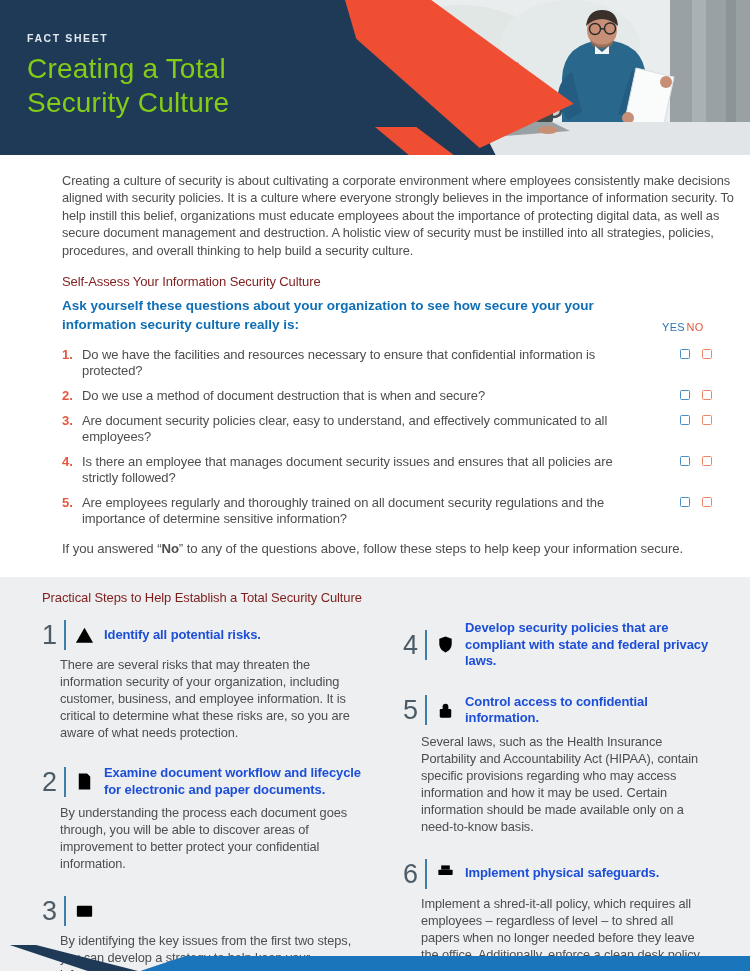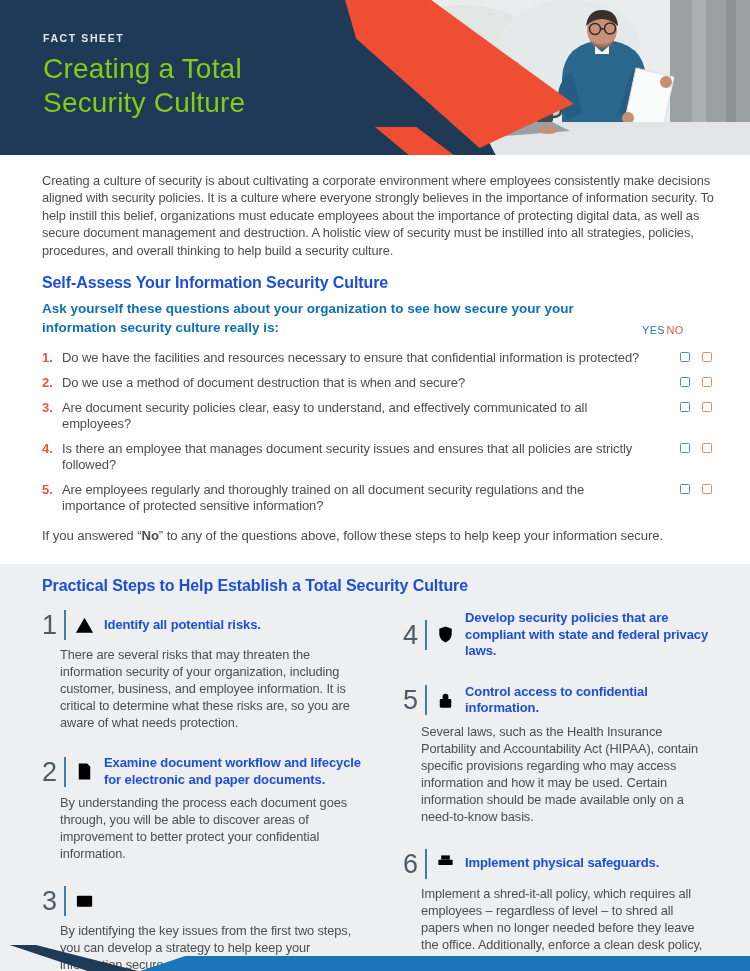--- a/index.html
+++ b/index.html
@@ -10,29 +10,29 @@
   .hero{position:relative;width:750px;height:155px;background:#1e3a57;overflow:hidden;}
   .hero-photo{position:absolute;left:340px;top:0;width:410px;height:155px;
       clip-path:polygon(19% 0,100% 0,100% 100%,38% 100%);}
   .hero-photo svg{display:block;width:100%;height:100%;}
   .hero-orange{position:absolute;left:0;top:0;width:750px;height:155px;background:#f04e33;
       clip-path:polygon(46% 0,57.5% 0,76.5% 67%,62% 100%,52% 100%);}
   .hero-navy-slash{position:absolute;left:0;top:0;width:750px;height:155px;background:#1e3a57;
       clip-path:polygon(44% 10%,65% 100%,44% 100%);}
   .hero-orange2{position:absolute;left:0;top:0;width:750px;height:155px;background:#f04e33;
       clip-path:polygon(50% 82%,55.5% 82%,60.5% 100%,54.5% 100%);}
-  .hero-text{position:absolute;left:43px;top:32px;z-index:5;}
+  .hero-text{position:absolute;left:27px;top:32px;z-index:5;}
   .eyebrow{font-size:10.5px;font-weight:700;letter-spacing:1.6px;color:#e2e8ee;margin:0 0 8px;}
   .hero-title{font-size:28px;line-height:34px;font-weight:400;color:#84cc16;letter-spacing:.2px;margin:0;}
 
   
-  .content{padding:0 32px 0 42px;}
+  .content{padding:0 32px 0 62px;}
   .intro{margin:17px 0 0;width:676px;font-size:12.8px;line-height:17.4px;letter-spacing:-.1px;}
 
-  h2.section{margin:15px 0 0;font-size:16px;font-weight:700;color:#1d4ed8;letter-spacing:-.1px;}
+  h2.section{margin:15px 0 0;font-size:13px;font-weight:400;color:#7f1d1d;letter-spacing:-.1px;}
 
   .ask-band{display:flex;justify-content:flex-start;align-items:flex-end;margin-top:7px;}
   .ask{max-width:600px;font-size:13.5px;line-height:19px;font-weight:700;color:#0e6fb7;margin:0;}
   .yn-head{display:grid;grid-template-columns:22px 22px;column-gap:0;margin-bottom:1px;}
   .yn-head span{font-size:11px;font-weight:400;text-align:center;letter-spacing:.3px;}
   .yn-head .yes{color:#2e74b5;} .yn-head .no{color:#e4593f;}
 
   .q-list{margin-top:13px;}
   .q-row{display:grid;grid-template-columns:1fr 22px 22px;align-items:start;margin-bottom:9px;}
   .q-main{display:flex;font-size:13px;line-height:16px;letter-spacing:-.1px;padding-right:26px;}
@@ -160,21 +160,21 @@
             <span class="q-num">4.</span>
             <span class="q-text">Is there an employee that manages document security issues and ensures that all policies are strictly followed?</span>
           </div>
           <span class="cb cb-yes"></span>
           <span class="cb cb-no"></span>
         </div>
 
         <div class="q-row">
           <div class="q-main">
             <span class="q-num">5.</span>
-            <span class="q-text">Are employees regularly and thoroughly trained on all document security regulations and the importance of protected sensitive information?</span>
+            <span class="q-text">Are employees regularly and thoroughly trained on all document security regulations and the importance of determine sensitive information?</span>
           </div>
           <span class="cb cb-yes"></span>
           <span class="cb cb-no"></span>
         </div>
 
     </div>
 
     <p class="note"><span>If you answered “</span><b>No</b><span>” to any of the questions above, follow these steps to help keep your information secure.</span></p>
   </div>
 

